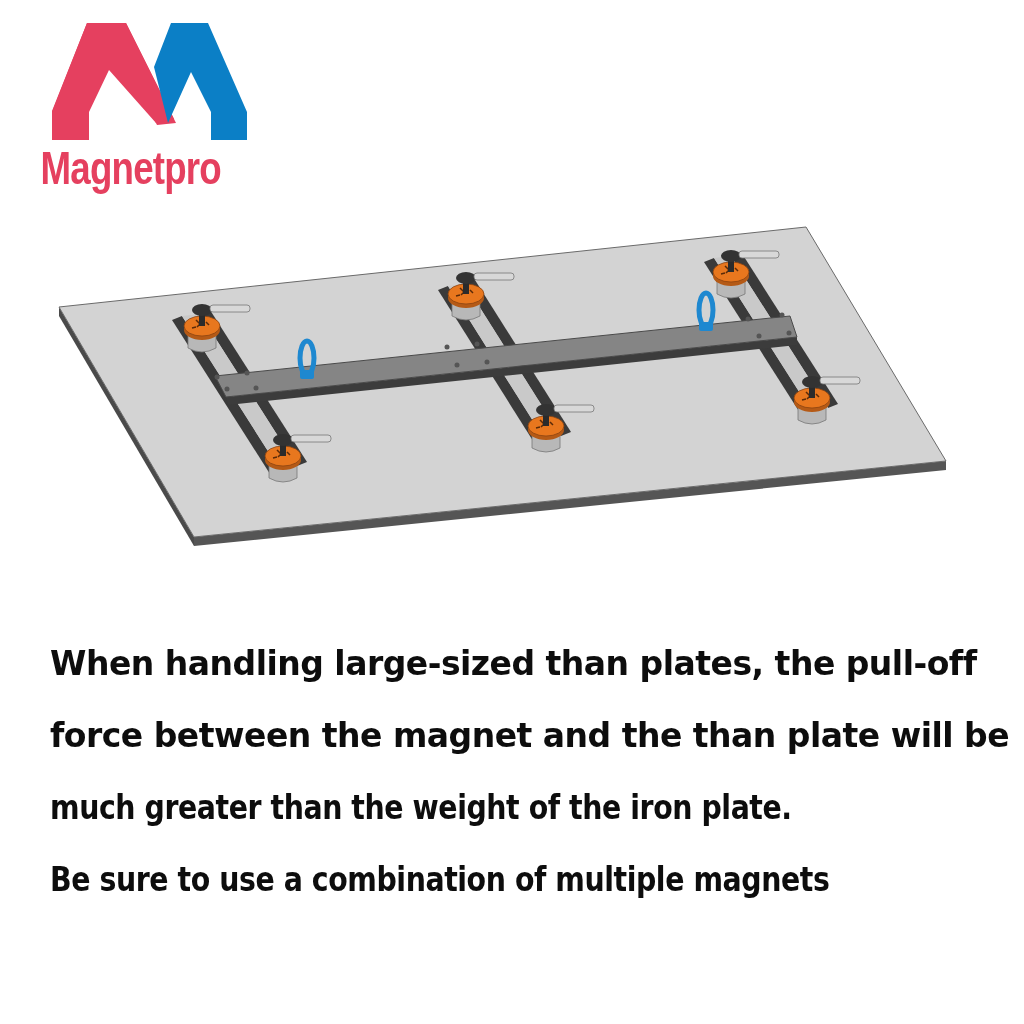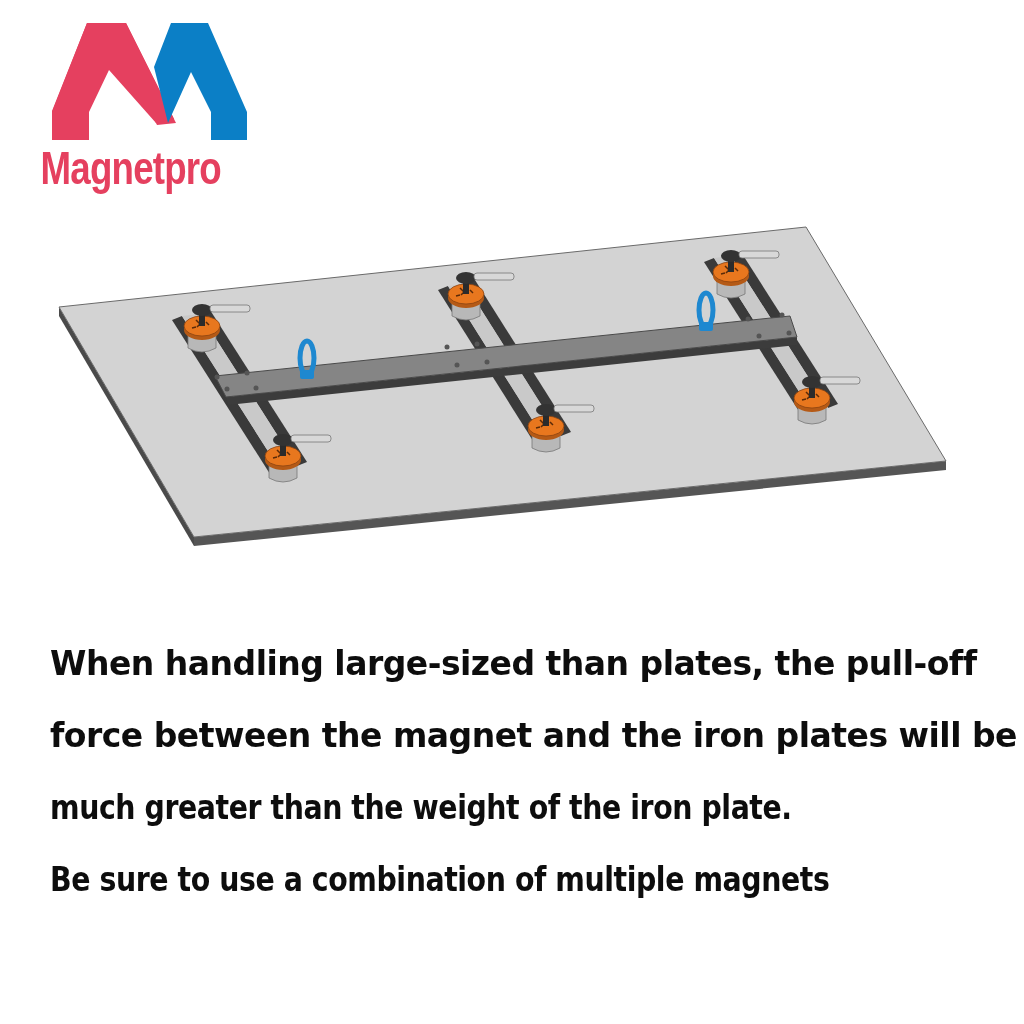--- a/index.html
+++ b/index.html
@@ -140,16 +140,16 @@
       <path d="M-6,-2 l4,4 l-3,3 M4,0 l3,3 M-10,6 l4,-1" stroke="#5a2a08" stroke-width="1.5" fill="none"></path>
       <rect x="-3" y="-12" width="6" height="16" fill="#2b2b2b"></rect>
       <ellipse cx="0" cy="-12" rx="10" ry="6" fill="#333"></ellipse>
       <rect x="8" y="-17" width="40" height="7" rx="3" fill="#d8d8d8" stroke="#777" stroke-width="0.8"></rect>
     </g>
   </svg>
 </div>
 
 <div class="caption">
   <span class="caption-line">When handling large-sized than plates, the pull-off</span>
-  <span class="caption-line">force between the magnet and the iron plates will be</span>
+  <span class="caption-line">force between the magnet and the than plate will be</span>
   <span class="caption-line condensed">much greater than the weight of the iron plate.</span>
   <span class="caption-line condensed">Be sure to use a combination of multiple magnets</span>
 </div>
 
 </body></html>

